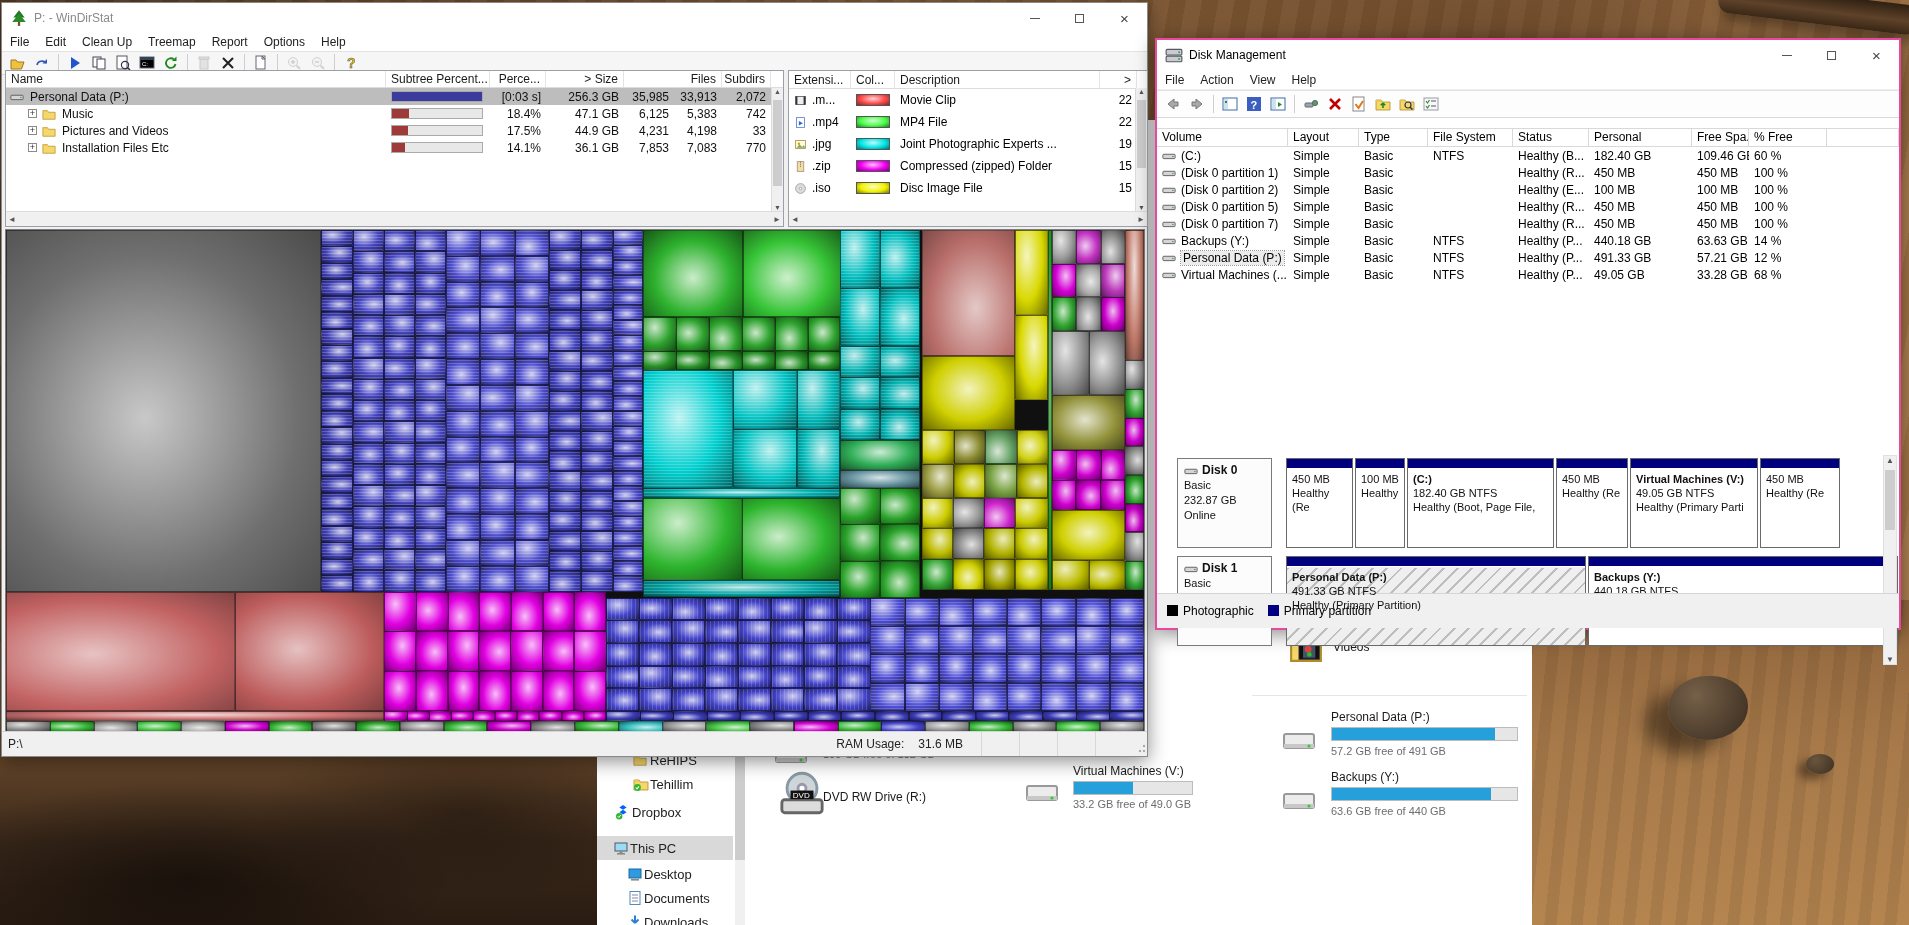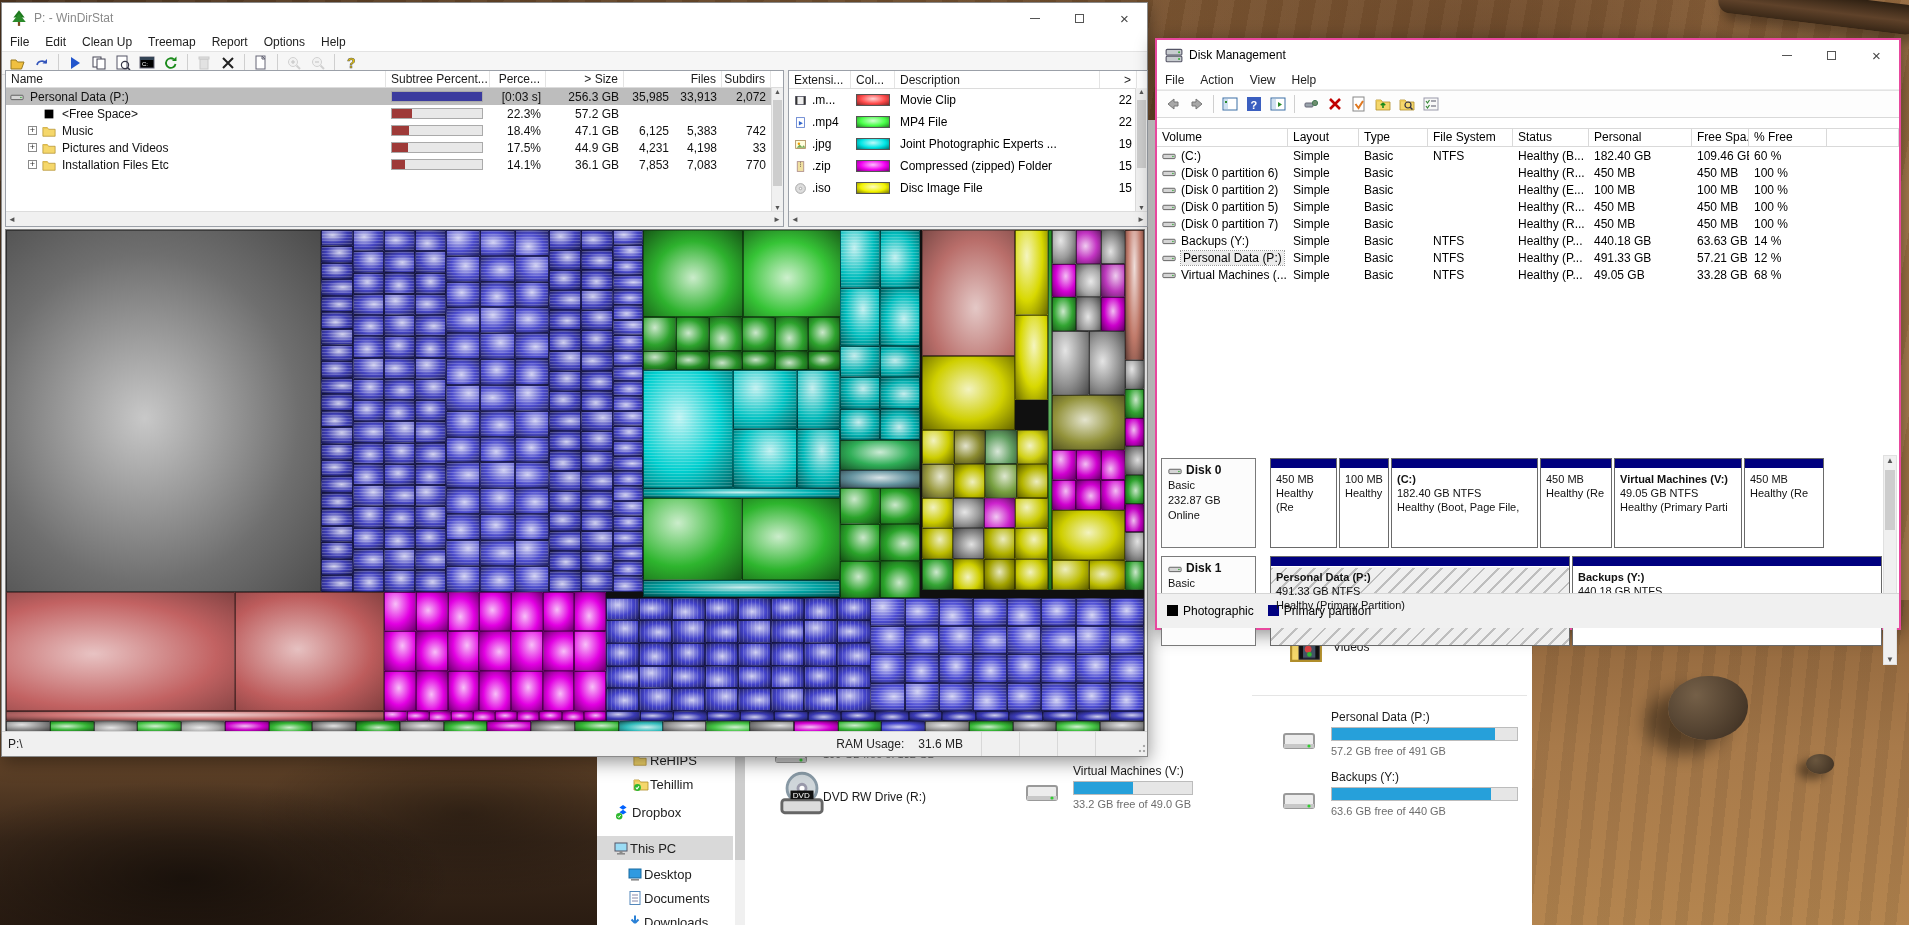--- a/index.html
+++ b/index.html
@@ -83,21 +83,21 @@
   #dm{left:1155px;top:38px;width:746px;height:592px;border:2px solid #e8489e;box-shadow:0 4px 18px rgba(0,0,0,.45);z-index:30;background:#fff;}
   #dm .titlebar .t-txt{color:#000;}
   #dm .menubar{border-bottom:1px solid #eee;height:20px;}
   #dm .toolbar{height:28px;background:#fdfdfd;}
   #dm-body{position:absolute;left:0;right:0;top:78px;bottom:37px;background:#fff;}
   .dm-hd{display:flex;height:19px;border:1px solid #d9d9d9;border-left:none;border-right:none;background:#fff;}
   .dm-hc{font-size:12px;padding:1px 5px;border-right:1px solid #d9d9d9;overflow:hidden;white-space:nowrap;}
   .dm-r{display:flex;height:17px;align-items:center;font-size:12px;white-space:nowrap;}
   .dm-c{padding:0 5px;overflow:hidden;display:flex;align-items:center;height:100%;}
   .dm-c .vcell-sel{background:#ececec;outline:1px dotted #999;padding:0 2px;}
-  .disk-row{position:absolute;left:4px;right:18px;height:92px;}
+  .disk-row{position:absolute;left:20px;right:18px;height:92px;}
   .disk-label{position:absolute;left:0;top:0;width:95px;height:90px;border:1px solid #7a7a7a;background:#fcfcfc;padding:4px 6px;font-size:11px;line-height:15px;color:#111;}
   .disk-label .dname{font-weight:bold;font-size:12px;display:flex;align-items:center;gap:4px;}
   .parts{position:absolute;left:109px;top:0;display:flex;gap:2px;}
   .part{border:1px solid #6a6a6a;height:90px;background:#fff;position:relative;overflow:hidden;}
   .part .band{height:10px;background:#00007f;border-bottom:1px solid #fff;}
   .part .pbody{padding:3px 5px;font-size:11px;line-height:14px;color:#111;position:relative;}
   .part .ptitle{font-weight:bold;}
   .part.hatch .pbody{min-height:78px;}
   .part.hatch{background:#efefef;}
   .part.hatch::after{content:"";position:absolute;left:0;right:0;top:11px;bottom:0;
@@ -437,41 +437,20 @@
               </span>
             </span>
             <span class="cell right" style="width: 56px;">[0:03 s]</span>
             <span class="cell right" style="width: 78px;">256.3 GB</span>
             <span class="cell right" style="width: 50px;">35,985</span>
             <span class="cell right" style="width: 48px;">33,913</span>
             <span class="cell right" style="width: 49px;">2,072</span>
           </div>
           <div class="r">
             <span class="cell" style="width: 380px; padding-left: 22px;">
-              <span style="width: 14px; flex: 0 0 auto;"></span>
-              <span style="display: inline-flex; flex: 0 0 auto; width: 14px;">
-                <svg width="14" height="14" viewBox="0 0 16 16" xmlns="http://www.w3.org/2000/svg">
-                  <rect x="3" y="3" width="10" height="10" fill="#000"></rect>
-                </svg>
-              </span>
-              <span style="margin-left: 6px;">&lt;Free Space&gt;</span>
-            </span>
-            <span class="cell" style="width: 104px;">
-              <span class="bt">
-                <i style="width: 22.3%; background: rgb(158, 58, 56);"></i>
-              </span>
-            </span>
-            <span class="cell right" style="width: 56px;">22.3%</span>
-            <span class="cell right" style="width: 78px;">57.2 GB</span>
-            <span class="cell right" style="width: 50px;"></span>
-            <span class="cell right" style="width: 48px;"></span>
-            <span class="cell right" style="width: 49px;"></span>
-          </div>
-          <div class="r">
-            <span class="cell" style="width: 380px; padding-left: 22px;">
               <span class="expander">+</span>
               <span style="display: inline-flex; flex: 0 0 auto; width: 14px;">
                 <svg width="14" height="14" viewBox="0 0 16 16" xmlns="http://www.w3.org/2000/svg">
                   <path d="M1 4h5l1.5 2H15v8H1z" fill="#f5d76b" stroke="#b08d2a" stroke-width="0.8"></path>
                   <path d="M1 4h5l1 1.4H1z" fill="#e8c44f"></path>
                 </svg>
               </span>
               <span style="margin-left: 6px;">Music</span>
             </span>
             <span class="cell" style="width: 104px;">
@@ -1809,21 +1788,21 @@
             <span class="dm-c" style="width: 78px;">60 %</span>
           </div>
           <div class="dm-r">
             <span class="dm-c" style="width: 131px;">
               <span style="display: inline-flex; flex: 0 0 auto; width: 14px;">
                 <svg width="14" height="14" viewBox="0 0 16 16" xmlns="http://www.w3.org/2000/svg">
                   <rect x="1" y="6" width="14" height="5" rx="1" fill="#d5d5d5" stroke="#555"></rect>
                   <circle cx="12.5" cy="8.5" r="0.9" fill="#3a3"></circle>
                 </svg>
               </span>
-              <span style="margin-left: 5px;">(Disk 0 partition 6)</span>
+              <span style="margin-left: 5px;">(Disk 0 partition 1)</span>
             </span>
             <span class="dm-c" style="width: 71px;">Simple</span>
             <span class="dm-c" style="width: 69px;">Basic</span>
             <span class="dm-c" style="width: 85px;"></span>
             <span class="dm-c" style="width: 76px;">Healthy (R...</span>
             <span class="dm-c" style="width: 103px;">450 MB</span>
             <span class="dm-c" style="width: 57px;">450 MB</span>
             <span class="dm-c" style="width: 78px;">100 %</span>
           </div>
           <div class="dm-r">

